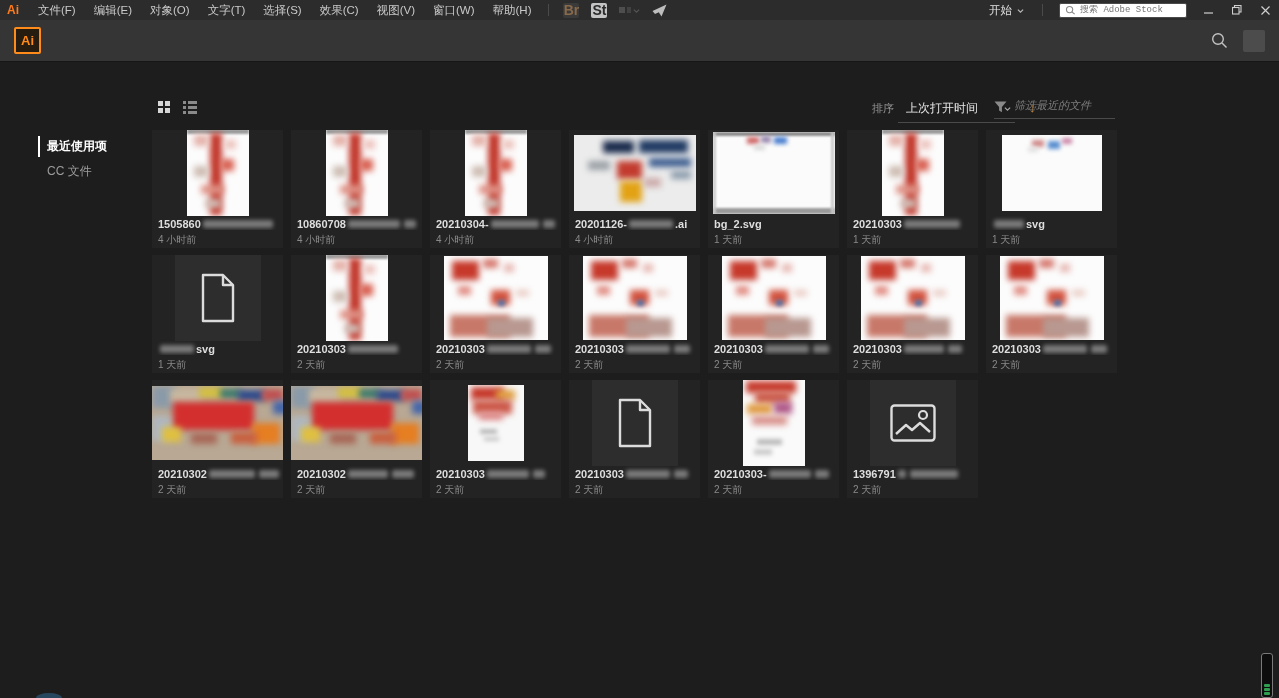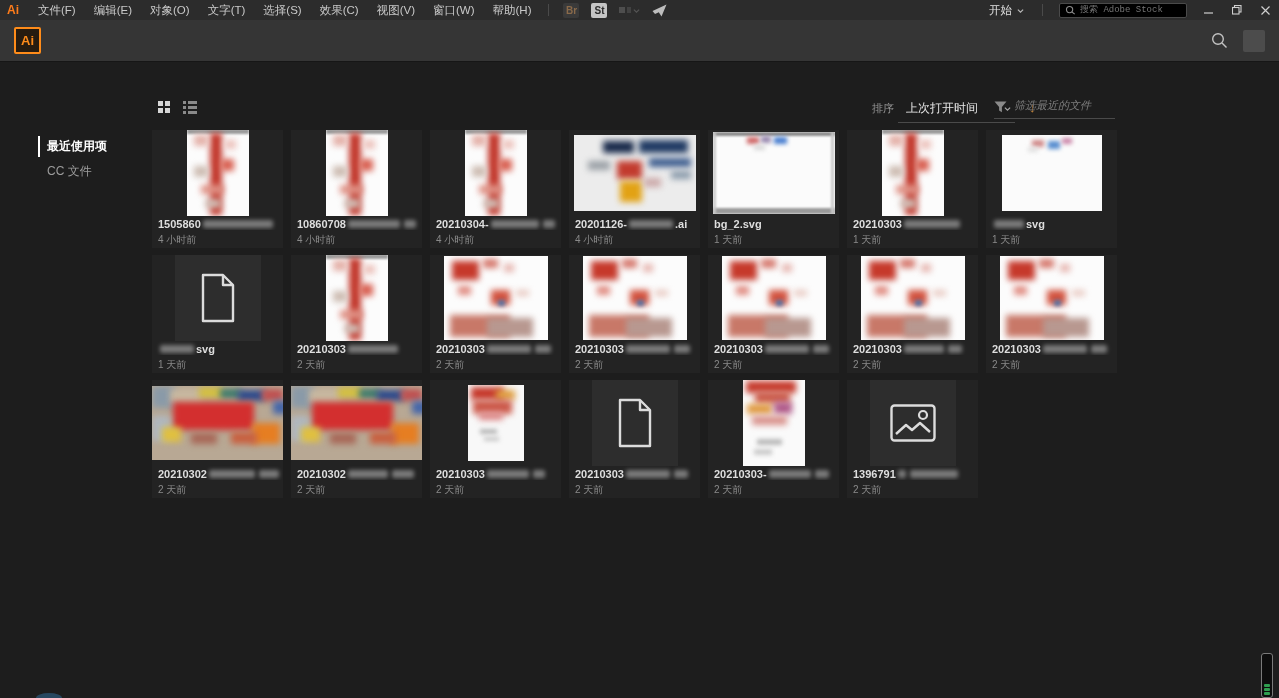--- a/index.html
+++ b/index.html
@@ -5,30 +5,30 @@
   * { margin:0; padding:0; box-sizing:border-box; }
   html,body { width:1279px; height:698px; overflow:hidden; }
   body { font-family:"Liberation Sans","DejaVu Sans",sans-serif; background:#1d1d1d; position:relative; }
 
   
   .menubar { height:20px; background:#2c2c2c; display:flex; align-items:center; font-size:11.5px; color:#c9c9c9; position:relative; }
   .ai-word { color:#ff7c1a; font-weight:bold; font-size:12px; padding:0 10px 0 7px; }
   .menu-item { padding:0 9px; cursor:default; white-space:nowrap; }
   .mb-sep { width:1px; height:12px; background:#4a4a4a; margin:0 8px; }
   .tool-tile { width:16px; height:15px; border-radius:2px; display:flex; align-items:center; justify-content:center;
-               font-size:10px; font-weight:bold; margin:0 6px; }
+               font-size:14px; font-weight:bold; margin:0 6px; }
   .tile-br { background:#3a3a3a; color:#8a6a4a; }
   .tile-st { background:#c4c4c4; color:#2a2a2a; }
   .ws-icon { display:flex; align-items:center; gap:2px; margin:0 6px; opacity:.55; }
   .ws-icon .sq { width:6px; height:6px; background:#6a6a6a; }
   .ws-icon .sq2 { width:4px; height:6px; background:#555; }
   .chev { width:7px; height:7px; display:inline-block; }
   .mb-right { margin-left:auto; display:flex; align-items:center; }
   .start-btn { display:flex; align-items:center; gap:5px; color:#e2e2e2; padding:0 10px; }
-  .stock-search { width:128px; height:15px; background:#000000; border:1px solid #4a4a4a; border-radius:2px;
+  .stock-search { width:128px; height:15px; background:#ffffff; border:1px solid #4a4a4a; border-radius:2px;
                   display:flex; align-items:center; gap:4px; padding:0 5px; margin:0 8px; }
   .stock-search input { background:transparent; border:none; outline:none; color:#8a8a8a; width:100px;
                         font-size:9px; font-family:"Liberation Mono","DejaVu Sans Mono",monospace; }
   .win-controls { display:flex; }
   .win-btn { width:28px; height:20px; display:flex; align-items:center; justify-content:center; color:#cfcfcf; }
 
   
   .appbar { height:42px; background:#353535; display:flex; align-items:center; padding:0 14px; border-bottom:1px solid #161616; }
   .ai-tile { width:27px; height:27px; background:#271c10; border:2px solid #ff8c1a; border-radius:2px;
              display:flex; align-items:center; justify-content:center; color:#ff8c1a; font-weight:bold; font-size:13px; }

